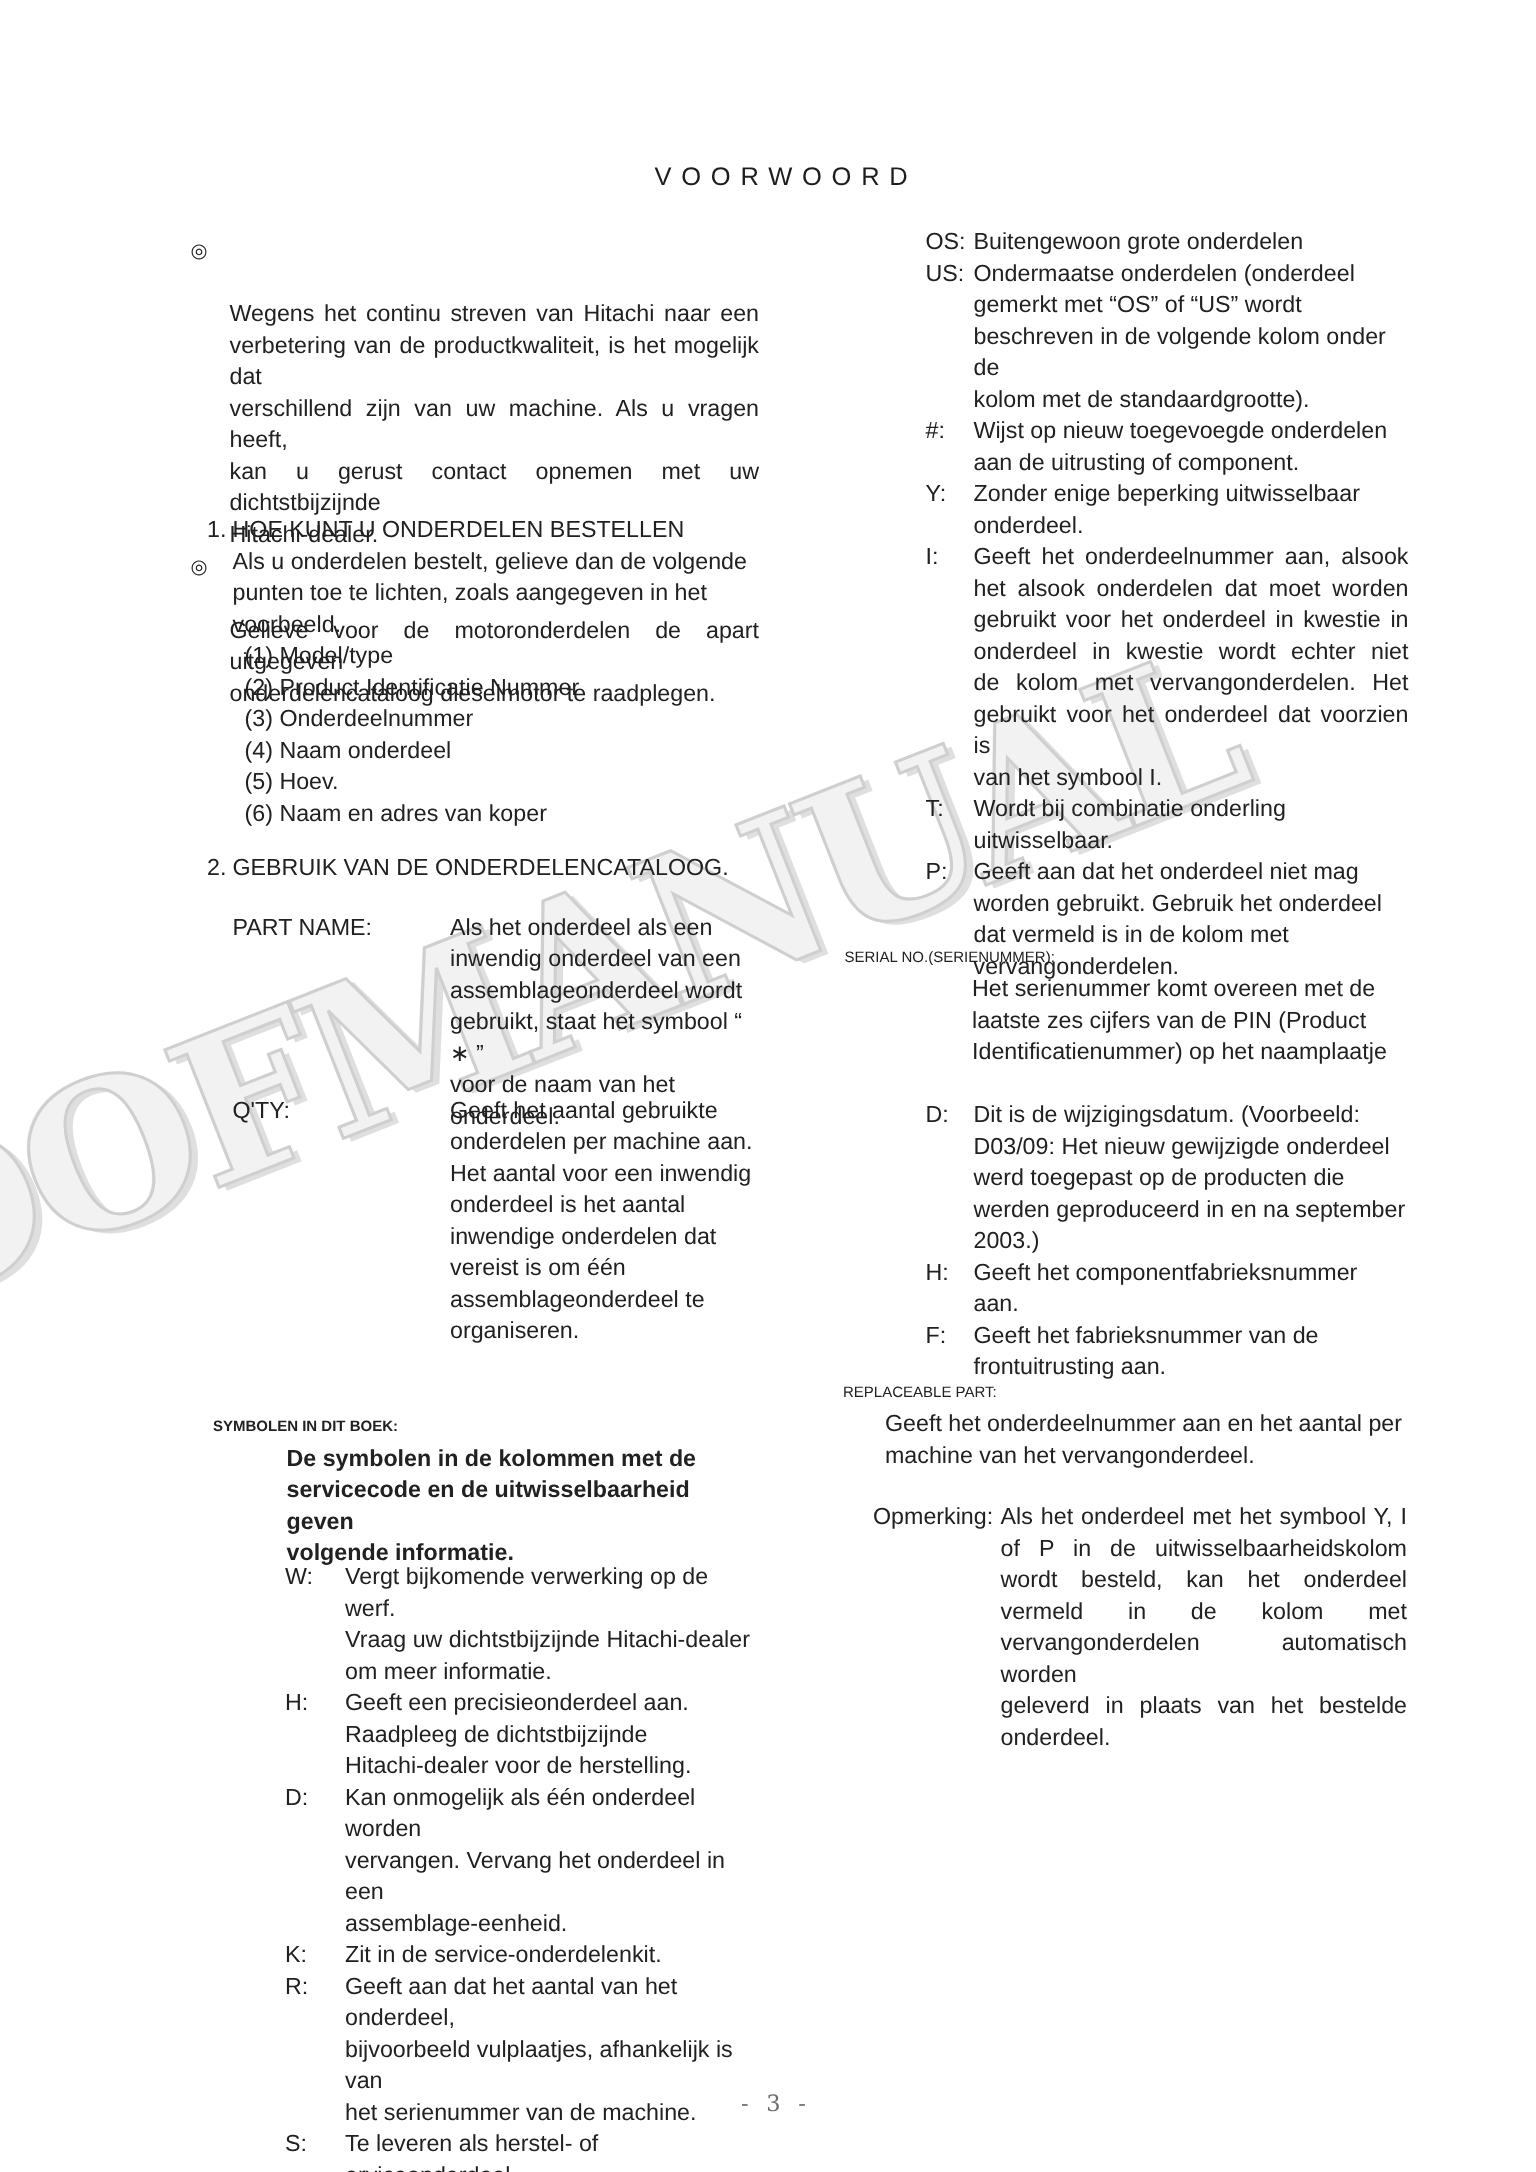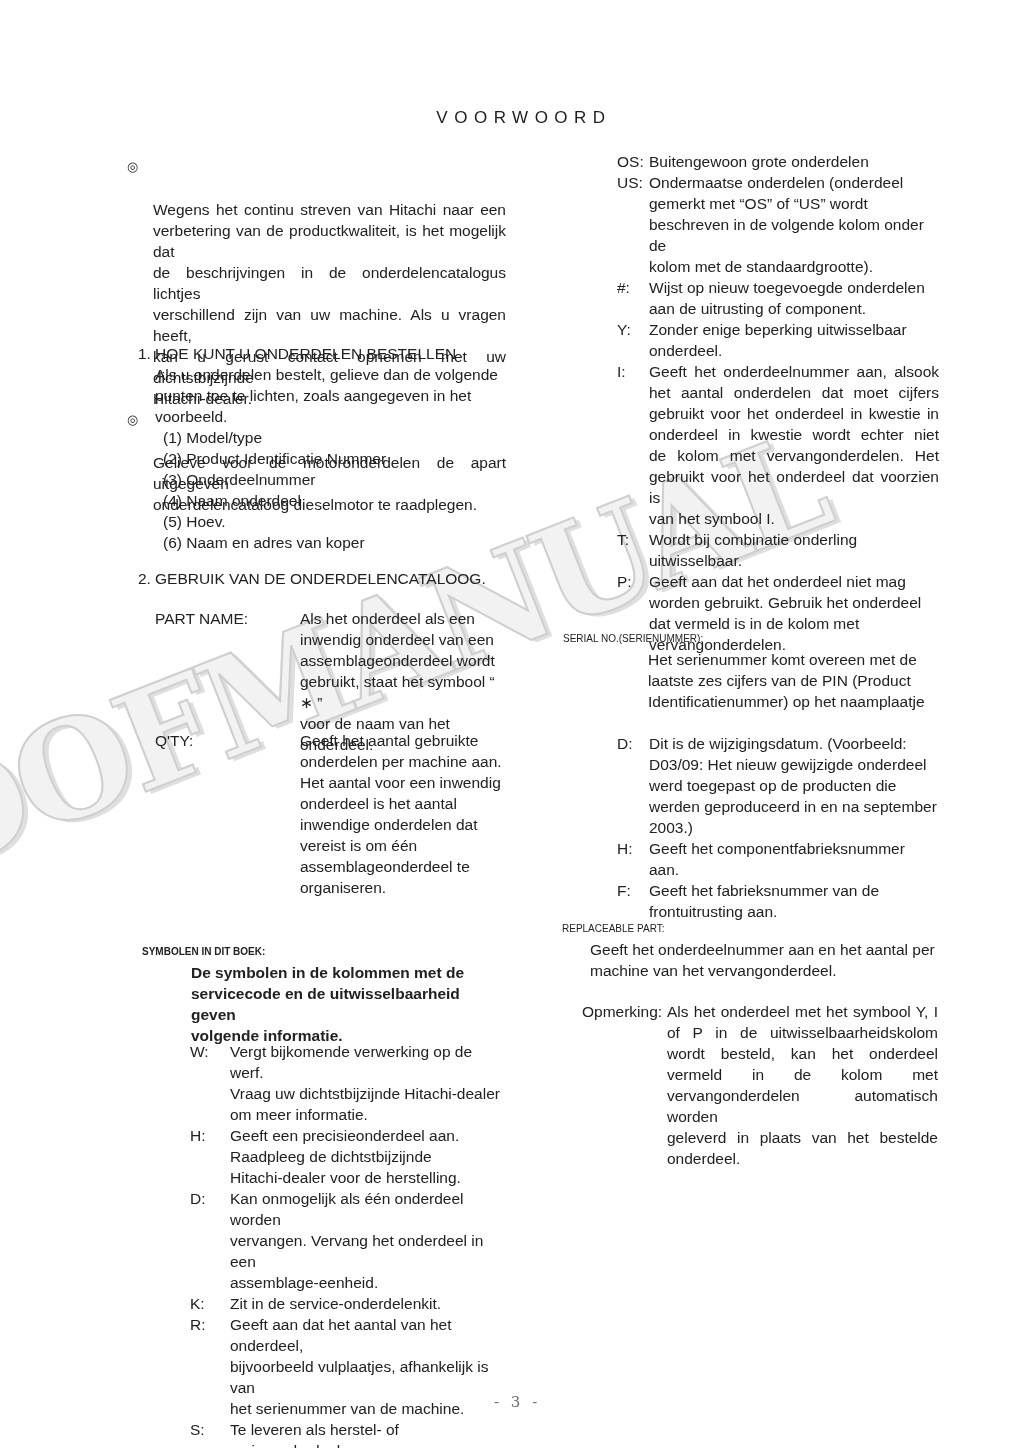--- a/index.html
+++ b/index.html
@@ -69,21 +69,20 @@
 <div class="watermark"><span class="wm-partial">O</span><span>OFMANUAL</span></div>
 
 <h1 class="title">VOORWOORD</h1>
 
 <div class="blk body-text" style="left:127px;top:156px;">
   <div class="bullet-row">
     <span class="bullet-glyph">◎</span>
     <span class="bullet-text">
         <div class="jl">Wegens het continu streven van Hitachi naar een</div>
         <div class="jl">verbetering van de productkwaliteit, is het mogelijk dat</div>
-        <div class="jl">de beschrijvingen in de onderdelencatalogus lichtjes</div>
         <div class="jl">verschillend zijn van uw machine. Als u vragen heeft,</div>
         <div class="jl">kan u gerust contact opnemen met uw dichtstbijzijnde</div>
         <div>Hitachi-dealer.</div>
       </span>
   </div>
   <div class="bullet-row">
     <span class="bullet-glyph">◎</span>
     <span class="bullet-text">
         <div class="jl">Gelieve voor de motoronderdelen de apart uitgegeven</div>
         <div>onderdelencataloog dieselmotor te raadplegen.</div>
@@ -204,21 +203,21 @@
   </div>
   <div class="sym-row">
     <span class="sym-key-r">Y:</span>
     <span class="sym-text-r pre">Zonder enige beperking uitwisselbaar
 onderdeel.</span>
   </div>
   <div class="sym-row">
     <span class="sym-key-r">I:</span>
     <span class="sym-text-r">
         <div class="jl">Geeft het onderdeelnummer aan, alsook</div>
-        <div class="jl">het aantal onderdelen dat moet cijfers</div>
+        <div class="jl">het alsook onderdelen dat moet worden</div>
         <div class="jl">gebruikt voor het onderdeel in kwestie in</div>
         <div class="jl">onderdeel in kwestie wordt echter niet</div>
         <div class="jl">de kolom met vervangonderdelen. Het</div>
         <div class="jl">gebruikt voor het onderdeel dat voorzien is</div>
         <div>van het symbool I.</div>
       </span>
   </div>
   <div class="sym-row">
     <span class="sym-key-r">T:</span>
     <span class="sym-text-r pre">Wordt bij combinatie onderling

